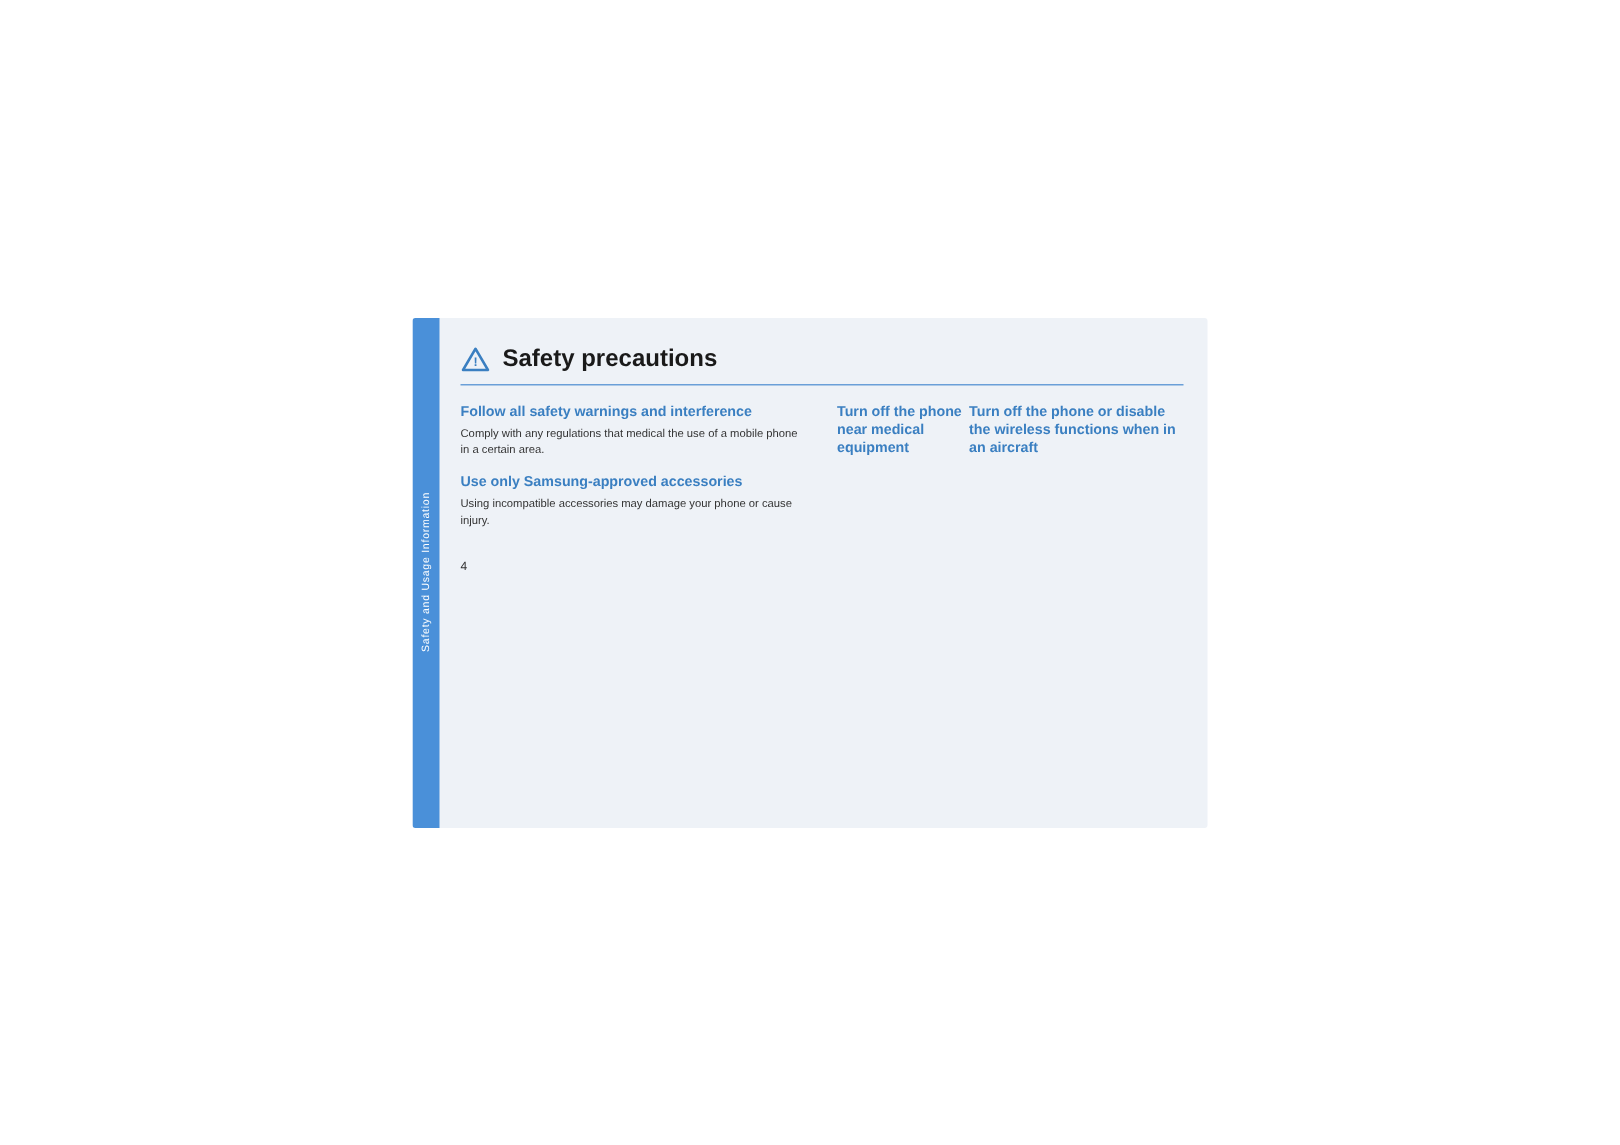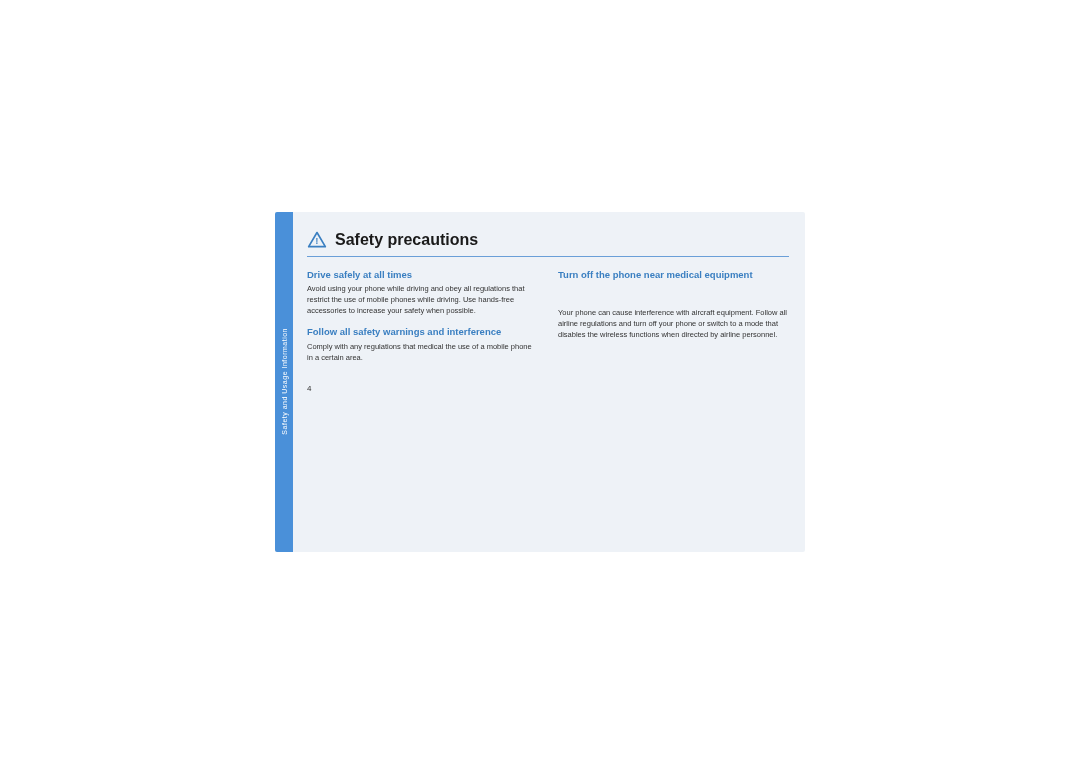--- a/index.html
+++ b/index.html
@@ -88,22 +88,22 @@
     .col-left {
       flex: 1;
       display: flex;
       flex-direction: column;
       gap: 10px;
     }
 
     .col-right {
       flex: 1;
       display: flex;
-      flex-direction: column;
-      gap: 24px;
+      flex-direction: row;
+      gap: 1px;
     }
 
     .section-title {
       font-size: 9.5px;
       font-weight: bold;
       color: #3a7fc1;
       margin-bottom: 3px;
       line-height: 1.3;
     }
 
@@ -141,41 +141,41 @@
           <text x="12" y="17" text-anchor="middle" font-size="10" fill="#3a7fc1" font-weight="bold">!</text>
           <text x="12" y="28" text-anchor="middle" font-size="4" fill="#3a7fc1">CAUTION</text>
         </svg>
         <span class="header-title">Safety precautions</span>
       </div>
 
       <div class="two-col">
 
         <div class="col-left">
 
-          <div class="section-block">
-            <div class="section-title">Drive safely at all times</div>
-            <div class="section-body">Avoid using your phone while driving and obey all regulations that restrict the use of mobile phones while driving. Use hands-free accessories to increase your safety when possible.</div>
-          </div>
 
           <div class="section-block">
             <div class="section-title">Follow all safety warnings and interference</div>
             <div class="section-body">Comply with any regulations that medical the use of a mobile phone in a certain area.</div>
           </div>
 
+          <div class="section-block">
+            <div class="section-title">Use only Samsung-approved accessories</div>
+            <div class="section-body">Using incompatible accessories may damage your phone or cause injury.</div>
+          </div>
 
           <div class="page-number">4</div>
         </div>
 
         <div class="col-right">
 
           <div class="section-block">
             <div class="section-title">Turn off the phone near medical equipment</div>
           </div>
 
           <div class="section-block">
-            <div class="section-body">Your phone can cause interference with aircraft equipment. Follow all airline regulations and turn off your phone or switch to a mode that disables the wireless functions when directed by airline personnel.</div>
+            <div class="section-title">Turn off the phone or disable the wireless functions when in an aircraft</div>
           </div>
 
         </div>
       </div>
     </div>
   </div>
 </div>
 
 </body></html>

